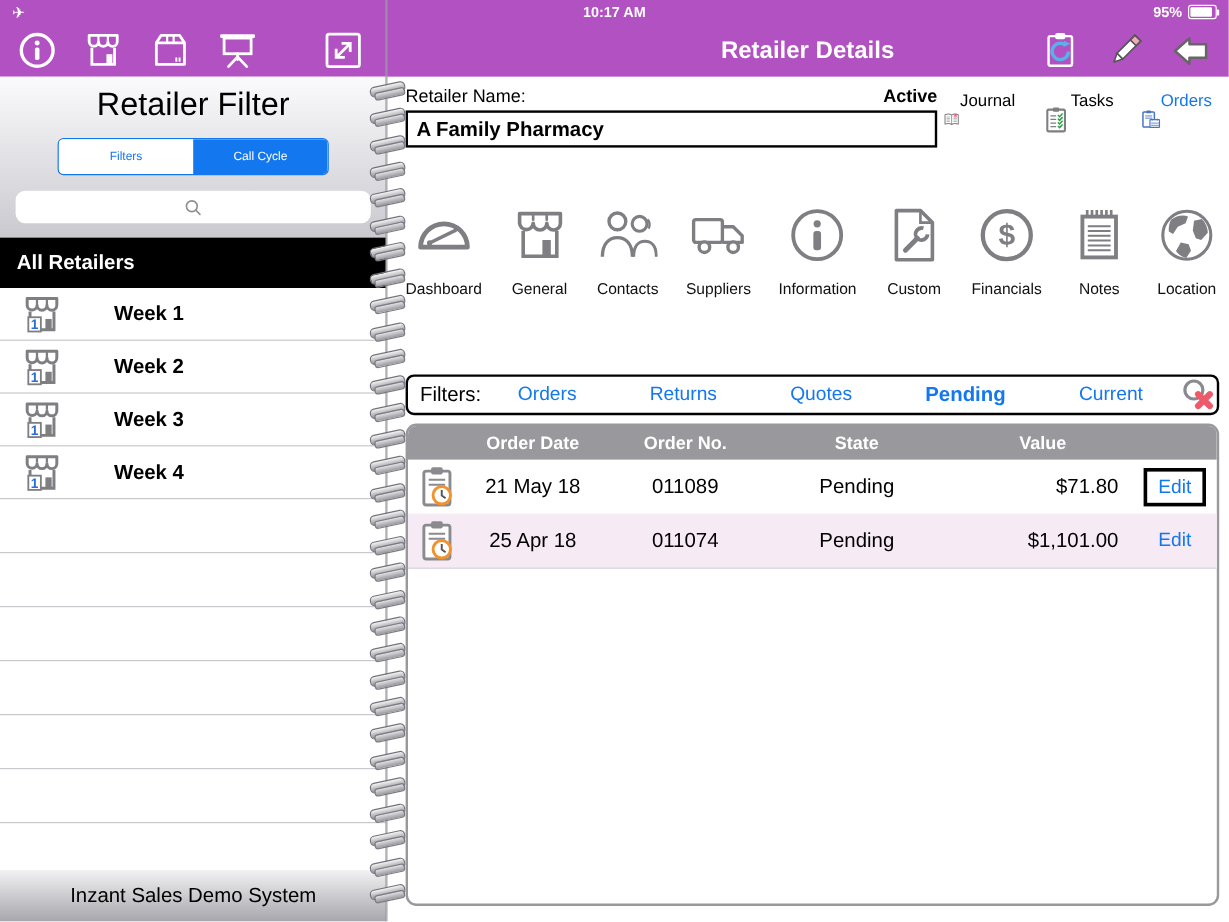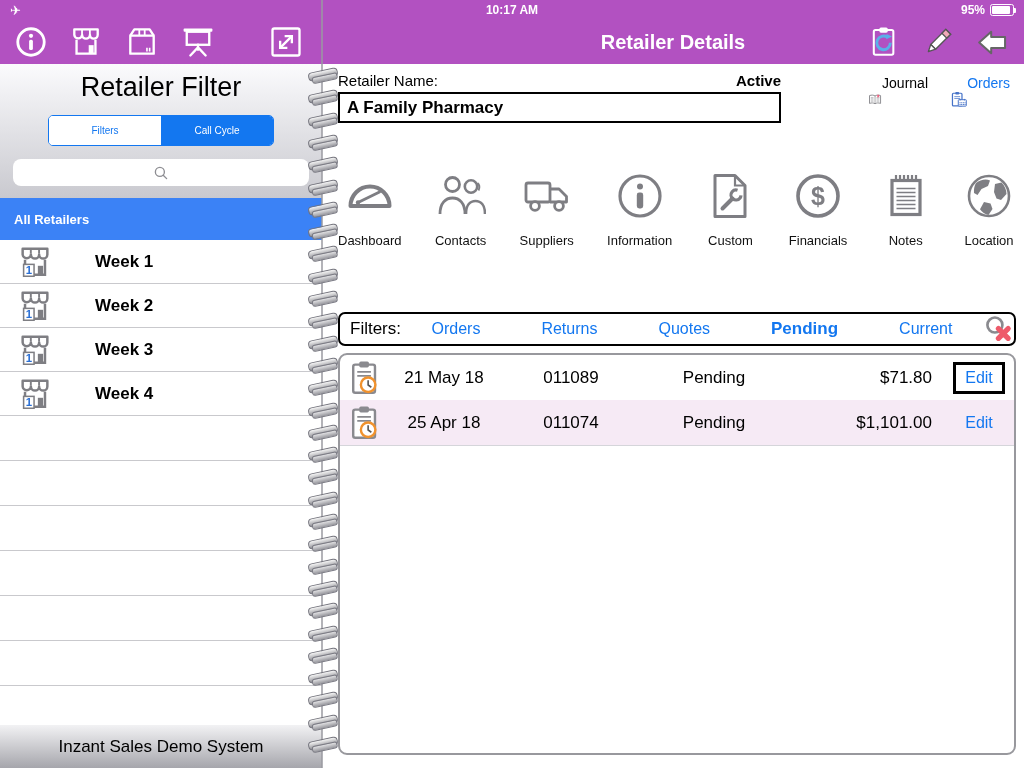--- a/index.html
+++ b/index.html
@@ -30,21 +30,21 @@
   .sidebar{width:322px;display:flex;flex-direction:column;background:#fff;box-sizing:border-box}
   .sidebar-top{background:linear-gradient(#fbfbfd,#c9c9cf);padding:8px 0 12px;box-sizing:border-box}
   .sb-title{text-align:center;font-size:27px;color:#000;font-weight:400}
   .segmented{width:224px;margin:12px auto 0;display:flex;height:29px;border:1px solid #1377f0;border-radius:5px;overflow:hidden;background:#fff}
   .seg{flex:1;display:flex;align-items:center;justify-content:center;font-size:10px;cursor:pointer}
   .seg.off{background:#fff;color:#1377f0}
   .seg.on{background:#1377f0;color:#fff}
   .searchbox{position:relative;margin:13px 13px 0;height:27px;background:#fff;border-radius:8px}
   .searchbox svg{position:absolute;left:50%;top:50%;transform:translate(-50%,-50%)}
   .searchbox input{position:absolute;inset:0;border:none;background:transparent;outline:none;width:100%;font-size:14px;padding:0 10px;box-sizing:border-box}
-  .group-header{height:42px;background:#3b82f6;color:#fff;display:flex;align-items:center;padding-left:14px;font-size:13px;font-weight:600;flex:none}
+  .group-header{height:42px;background:#000000;color:#fff;display:flex;align-items:center;padding-left:14px;font-size:17px;font-weight:600;flex:none}
   .week-list{flex:1;background:#fff;overflow:hidden}
   .week-row{height:44px;display:flex;align-items:center;border-bottom:1px solid #c9c9cd;padding-left:16px;box-sizing:border-box;cursor:pointer}
   .week-label{font-size:17px;font-weight:700;color:#000;margin-left:41px}
   .empty-row{height:44px;border-bottom:1px solid #c9c9cd}
   .sidebar-footer{height:43px;flex:none;background:linear-gradient(#f2f2f4,#a6a6ac);display:flex;align-items:center;justify-content:center;font-size:17px;color:#000}
 
   
   .spiral{position:absolute;left:306px;top:0;bottom:0;width:34px;z-index:20;pointer-events:none}
   .wire{position:absolute;left:15px;top:0;bottom:0;width:1.5px;background:#9a9aa0;opacity:.75}
   .coil{position:absolute;left:2px;width:28px;height:7px;border-radius:4px;background:linear-gradient(#f4f4f4,#8d8d93);border:1px solid #73737c;transform:rotate(-12deg)}
@@ -260,39 +260,62 @@
           <svg width="56" height="56" viewBox="0 0 56 56">
               <path d="M28 12 c-5-4-14-4.5-22-1.5 v31 c8-3 17-2.5 22 1.5 c5-4 14-4.5 22-1.5 v-31 c-8-3-17-2.5-22 1.5 z" fill="none" stroke="#7e7e83" stroke-width="3.4" stroke-linejoin="round"></path>
               <path d="M28 12 v31" stroke="#7e7e83" stroke-width="2.6"></path>
               <path d="M11 18 h11 M11 23 h11 M11 28 h11 M11 33 h11 M34 18 h11 M34 23 h11 M34 28 h11 M34 33 h11" stroke="#7e7e83" stroke-width="1.8"></path>
               <path d="M37 7.5 h7.5 v12 l-3.75 -4.2 l-3.75 4.2 z" fill="#ef5e7e"></path>
             </svg>
           <span class="qa-label">Journal</span>
         </button>
         <button class="qa">
           <svg width="56" height="56" viewBox="0 0 56 56">
+              <rect x="11" y="8" width="34" height="42" rx="3" fill="none" stroke="#7e7e83" stroke-width="4"></rect>
+              <rect x="22" y="4" width="12" height="8" rx="2" fill="#7e7e83"></rect>
+              <path d="M17 20 h11 M17 27 h11 M17 34 h11 M17 41 h11" stroke="#7e7e83" stroke-width="2.4"></path>
+              <g stroke="#2ea04a" stroke-width="3" fill="none">
+                <path d="M31.5 18.5 l3.2 3.2 L40.5 15.5"></path>
+                <path d="M31.5 25.5 l3.2 3.2 L40.5 22.5"></path>
+                <path d="M31.5 32.5 l3.2 3.2 L40.5 29.5"></path>
+                <path d="M31.5 39.5 l3.2 3.2 L40.5 36.5"></path>
+              </g>
+            </svg>
+          <span class="qa-label">Tasks</span>
+        </button>
+        <button class="qa">
+          <svg width="56" height="56" viewBox="0 0 56 56">
               <rect x="8" y="6" width="31" height="41" rx="3" fill="none" stroke="#4673c8" stroke-width="4"></rect>
               <rect x="17.5" y="2" width="12" height="8" rx="2" fill="#4673c8"></rect>
               <path d="M14 17 h19 M14 23 h19" stroke="#4673c8" stroke-width="2.4"></path>
               <rect x="27" y="27" width="26" height="21" rx="2" fill="#fff" stroke="#4673c8" stroke-width="3.2"></rect>
               <path d="M33 24.5 v5 M47 24.5 v5" stroke="#4673c8" stroke-width="3"></path>
               <path d="M31 35h3.4v3.4h-3.4z M36.4 35h3.4v3.4h-3.4z M41.8 35h3.4v3.4h-3.4z M47.2 35h3.4v3.4h-3.4z M31 40.8h3.4v3.4h-3.4z M36.4 40.8h3.4v3.4h-3.4z M41.8 40.8h3.4v3.4h-3.4z M47.2 40.8h3.4v3.4h-3.4z" fill="#4673c8"></path>
             </svg>
           <span class="qa-label sel">Orders</span>
         </button>
       </div>
 
       <div class="nav-tabs">
         <button class="tab">
           <svg width="50" height="50" viewBox="0 0 50 50">
               <path d="M5.5 35 a19.5 19.5 0 0 1 39 0 z" fill="none" stroke="#7e7e83" stroke-width="4" stroke-linejoin="round"></path>
               <path d="M13 31.5 l21.5 -10.5" stroke="#7e7e83" stroke-width="3" stroke-linecap="round"></path>
               <circle cx="13" cy="31.5" r="2.2" fill="#7e7e83"></circle>
             </svg>
           <span class="tab-label">Dashboard</span>
+        </button>
+        <button class="tab">
+          <svg width="50" height="50" viewBox="0 0 50 50">
+              <path d="M8 7 h34 v8 a5.66 5.66 0 0 1 -11.33 0 a5.66 5.66 0 0 1 -11.33 0 a5.68 5.68 0 0 1 -11.34 0 z" fill="none" stroke="#7e7e83" stroke-width="3" stroke-linejoin="round"></path>
+              <path d="M19.3 7 v6 M30.6 7 v6" stroke="#7e7e83" stroke-width="2.2"></path>
+              <path d="M11 21.5 v21 h28 v-21" fill="none" stroke="#7e7e83" stroke-width="3"></path>
+              <rect x="27" y="29" width="7" height="13.5" fill="#7e7e83"></rect>
+            </svg>
+          <span class="tab-label">General</span>
         </button>
         <button class="tab">
           <svg width="50" height="50" viewBox="0 0 50 50" fill="none" stroke="#7e7e83">
               <circle cx="16.5" cy="13.5" r="7" stroke-width="2.8"></circle>
               <path d="M4 43 c0-11 5.6-16 12.5-16 s12.5 5 12.5 16" stroke-width="2.8"></path>
               <circle cx="35" cy="15.5" r="6.2" stroke-width="2.6"></circle>
               <path d="M41.5 12 c1.8 1 2.6 4.5 1 7.5" stroke-width="2"></path>
               <path d="M30 43 c0-9 4.2-13 9.5-13 s9.5 4 9.5 13" stroke-width="2.6"></path>
             </svg>
           <span class="tab-label">Contacts</span>
@@ -363,20 +386,28 @@
               <circle cx="13.5" cy="12.5" r="8.5" fill="none" stroke="#8a8a8f" stroke-width="3"></circle>
               <path d="M19.5 18.5 l4 4" stroke="#8a8a8f" stroke-width="3.4" stroke-linecap="round"></path>
               <g stroke="#ee5a6a" stroke-width="6" stroke-linecap="round">
                 <path d="M17.5 16.5 L28.5 27.5 M28.5 16.5 L17.5 27.5"></path>
               </g>
             </svg>
         </button>
       </div>
 
       <div class="orders-panel">
+        <div class="tgrid tbl-header">
+          <div></div>
+          <div>Order Date</div>
+          <div>Order No.</div>
+          <div>State</div>
+          <div>Value</div>
+          <div></div>
+        </div>
 
         <div class="tgrid tbl-row">
           <div class="cell-icon">
             <svg width="29" height="37" viewBox="0 0 36 44">
                 <rect x="4" y="6" width="27" height="35" rx="2.5" fill="#fff" stroke="#8a8a8f" stroke-width="3"></rect>
                 <rect x="11.5" y="2" width="12" height="7.5" rx="2" fill="#8a8a8f"></rect>
                 <path d="M9 15 h17 M9 20 h17" stroke="#8a8a8f" stroke-width="2"></path>
                 <circle cx="22.5" cy="31" r="9" fill="#fff" stroke="#f0922e" stroke-width="3"></circle>
                 <path d="M22.5 25.5 v5.8 l4 2.8" fill="none" stroke="#555" stroke-width="2"></path>
               </svg>

